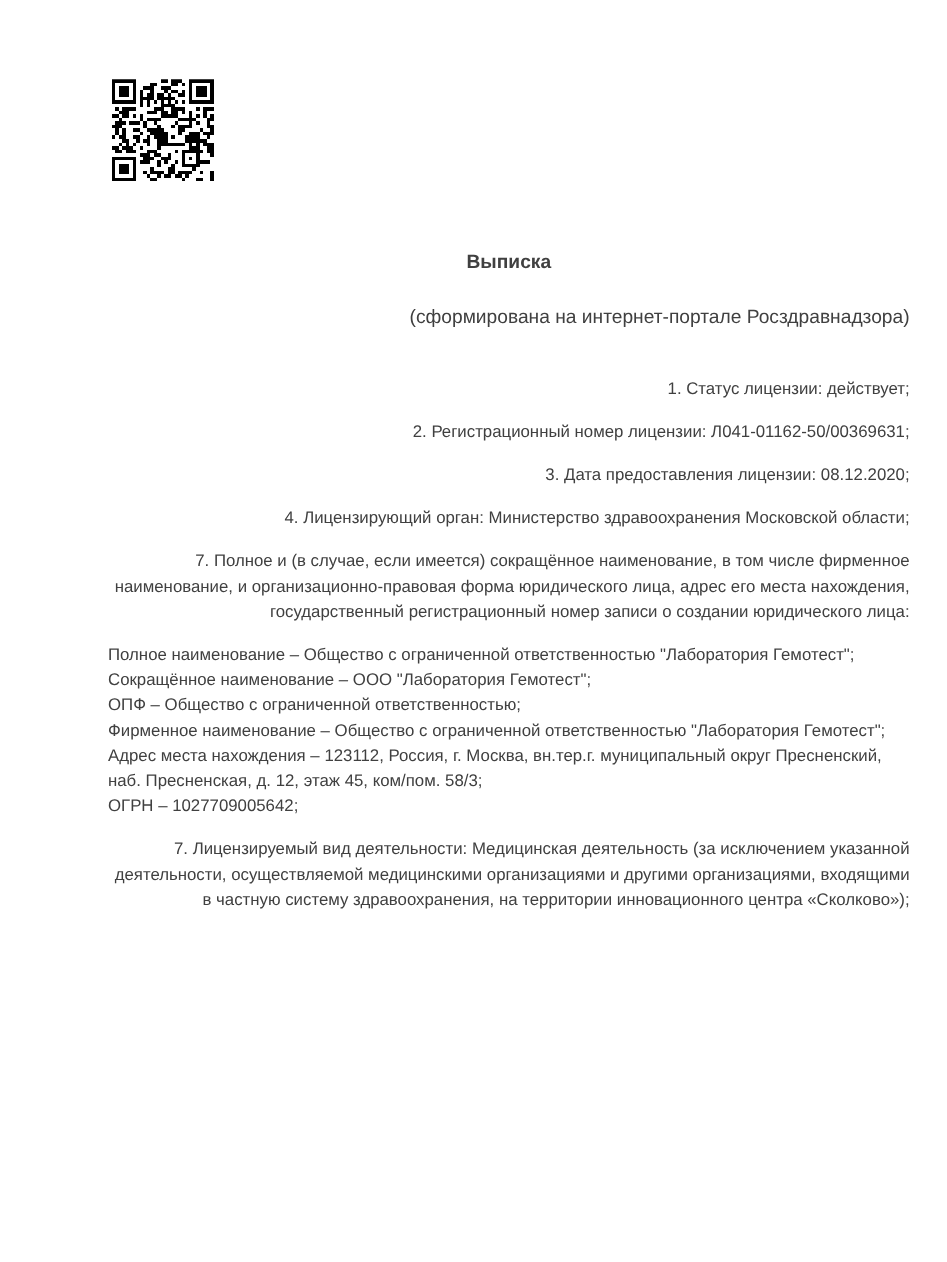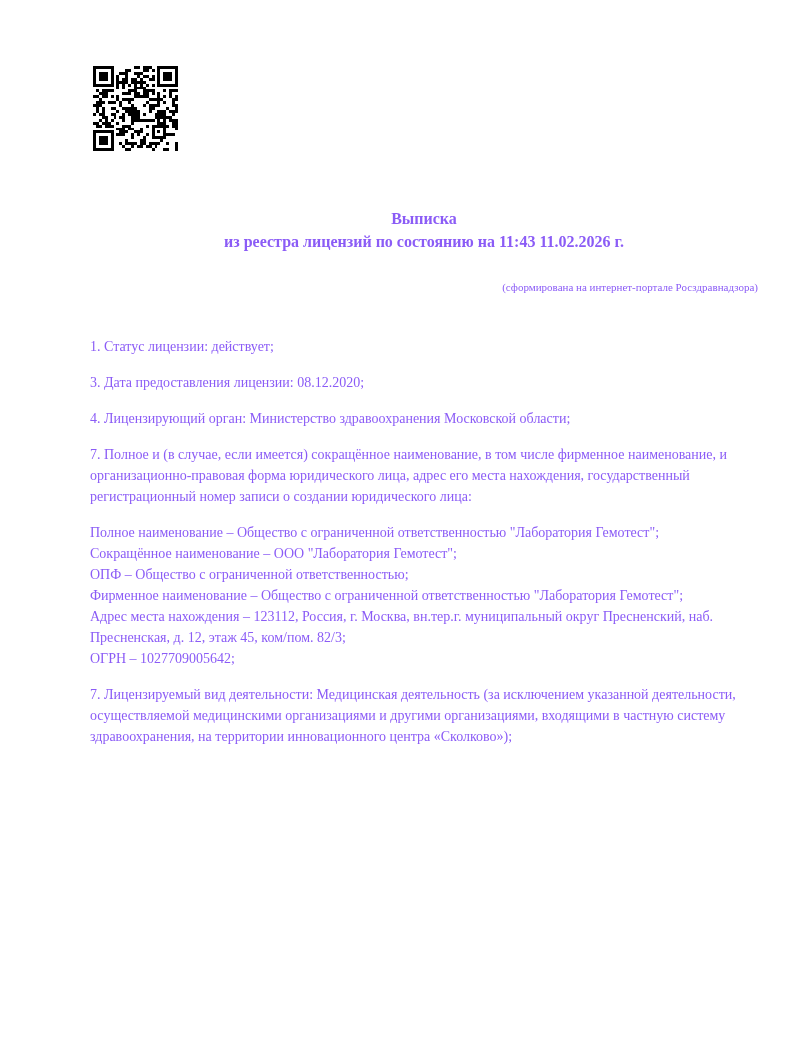--- a/index.html
+++ b/index.html
@@ -1,22 +1,22 @@
 <!DOCTYPE html>
 <html lang="ru"><head>
 <meta charset="utf-8">
 <style>
   html, body { margin: 0; padding: 0; background: #ffffff; }
   .page {
     position: relative;
     width: 789px;
     height: 1052px;
     background: #ffffff;
-    color: #8b5cf6;
-    font-family: Liberation Serif, serif;
+    color: #404040;
+    font-family: Liberation Sans, sans-serif;
     overflow: hidden;
   }
   .qr {
     position: absolute;
     left: 92px;
     top: 66px;
     width: 87px;
     height: 85px;
   }
   .content {
@@ -28,29 +28,29 @@
   .title-block {
     margin-top: 207px;
     text-align: center;
     font-weight: bold;
     font-size: 16px;
     line-height: 23px;
   }
   .subtitle {
     margin-top: 27px;
     text-align: right;
-    font-size: 11px;
+    font-size: 16px;
     line-height: 15px;
   }
   .paragraphs { margin-top: 41px; }
   .para {
     font-size: 14px;
     line-height: 21px;
     margin: 0 0 15px 0;
-    text-align: left;
+    text-align: right;
   }
   .org-block { margin: 12px 0 15px 0; }
   .org-line {
     font-size: 14px;
     line-height: 21px;
   }
 </style>
 </head>
 <body>
 
@@ -461,37 +461,37 @@
         <rect x="24" y="28" width="1" height="1" fill="#000000"></rect>
         <rect x="25" y="28" width="1" height="1" fill="#000000"></rect>
         <rect x="28" y="28" width="1" height="1" fill="#000000"></rect>
       </svg>
   </div>
 
   <div class="content">
 
     <div class="title-block">
       <div>Выписка</div>
-      <div>из реестра лицензий по состоянию на 11:43 11.02.2026 г.</div>
     </div>
 
     <div class="subtitle">(сформирована на интернет-портале Росздравнадзора)</div>
 
     <div class="paragraphs">
       <p class="para">1. Статус лицензии: действует;</p>
+      <p class="para">2. Регистрационный номер лицензии: Л041-01162-50/00369631;</p>
       <p class="para">3. Дата предоставления лицензии: 08.12.2020;</p>
       <p class="para">4. Лицензирующий орган: Министерство здравоохранения Московской области;</p>
       <p class="para">7. Полное и (в случае, если имеется) сокращённое наименование, в том числе фирменное наименование, и организационно-правовая форма юридического лица, адрес его места нахождения, государственный регистрационный номер записи о создании юридического лица:</p>
 
       <div class="org-block">
         <div class="org-line">Полное наименование – Общество с ограниченной ответственностью "Лаборатория Гемотест";</div>
         <div class="org-line">Сокращённое наименование – ООО "Лаборатория Гемотест";</div>
         <div class="org-line">ОПФ – Общество с ограниченной ответственностью;</div>
         <div class="org-line">Фирменное наименование – Общество с ограниченной ответственностью "Лаборатория Гемотест";</div>
-        <div class="org-line">Адрес места нахождения – 123112, Россия, г. Москва, вн.тер.г. муниципальный округ Пресненский, наб. Пресненская, д. 12, этаж 45, ком/пом. 82/3;</div>
+        <div class="org-line">Адрес места нахождения – 123112, Россия, г. Москва, вн.тер.г. муниципальный округ Пресненский, наб. Пресненская, д. 12, этаж 45, ком/пом. 58/3;</div>
         <div class="org-line">ОГРН – 1027709005642;</div>
       </div>
 
       <p class="para">7. Лицензируемый вид деятельности: Медицинская деятельность (за исключением указанной деятельности, осуществляемой медицинскими организациями и другими организациями, входящими в частную систему здравоохранения, на территории инновационного центра «Сколково»);</p>
     </div>
 
   </div>
 </div>
 
 </body></html>

